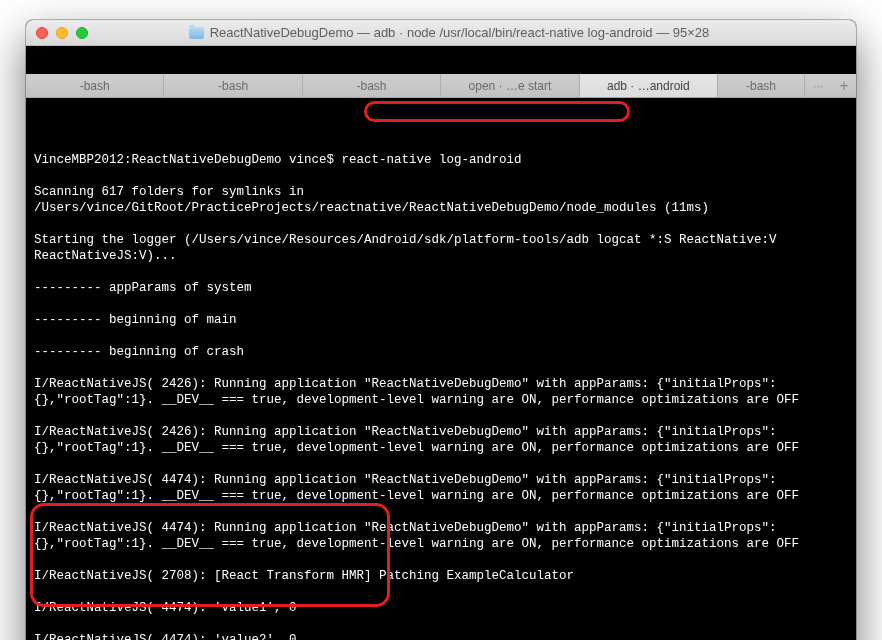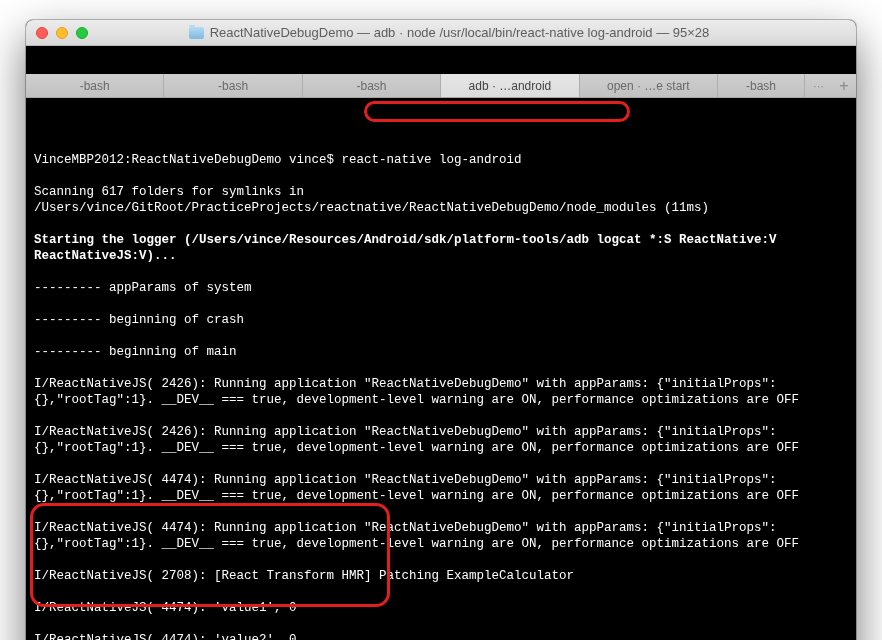--- a/index.html
+++ b/index.html
@@ -102,21 +102,21 @@
     font-family: Menlo, Consolas, "Courier New", monospace;
     font-size: 12.5px;
     line-height: 16px;
     color: #fff;
     white-space: pre-wrap;
     word-wrap: break-word;
     background: #000;
     min-height: 470px;
     position: relative;
   }
-  .bold { font-weight: 700; }
+  .bold { font-weight: 400; }
   .callout {
     position: absolute;
     border: 3px solid #e21f1f;
     border-radius: 14px;
     pointer-events: none;
   }
   .callout.cmd { top: 3px; left: 338px; width: 266px; height: 21px; }
   .callout.logs { top: 405px; left: 4px; width: 360px; height: 104px; }
 </style>
 </head>
@@ -139,42 +139,42 @@
   <div class="tabbar">
     <div class="tab">
         <span>-bash</span>
       </div>
     <div class="tab">
         <span>-bash</span>
       </div>
     <div class="tab">
         <span>-bash</span>
       </div>
+    <div class="tab">
+        <span>open · …e start</span>
+      </div>
     <div class="tab active">
         <span>adb · …android</span>
-      </div>
-    <div class="tab">
-        <span>open · …e start</span>
       </div>
     <div class="tab last">
         <span>-bash</span>
       </div>
     <div class="tab-more">···</div>
     <div class="tab-plus">+</div>
   </div>
 
   <div class="terminal">
     <div class="callout cmd"></div>
     <div class="callout logs"></div>
 <span style="display: block;"><span>VinceMBP2012:ReactNativeDebugDemo vince$ </span><span>react-native log-android</span></span>
 <span style="display: block;">Scanning 617 folders for symlinks in /Users/vince/GitRoot/PracticeProjects/reactnative/ReactNativeDebugDemo/node_modules (11ms)</span>
 <span class="bold" style="display: block;">Starting the logger (/Users/vince/Resources/Android/sdk/platform-tools/adb logcat *:S ReactNative:V ReactNativeJS:V)...</span>
 <span style="display: block;">--------- appParams of system</span>
+<span style="display: block;">--------- beginning of main</span>
 <span style="display: block;">--------- beginning of crash</span>
-<span style="display: block;">--------- beginning of main</span>
 <span style="display: block;">I/ReactNativeJS( 2426): Running application "ReactNativeDebugDemo" with appParams: {"initialProps":{},"rootTag":1}. __DEV__ === true, development-level warning are ON, performance optimizations are OFF</span>
 <span style="display: block;">I/ReactNativeJS( 2426): Running application "ReactNativeDebugDemo" with appParams: {"initialProps":{},"rootTag":1}. __DEV__ === true, development-level warning are ON, performance optimizations are OFF</span>
 <span style="display: block;">I/ReactNativeJS( 4474): Running application "ReactNativeDebugDemo" with appParams: {"initialProps":{},"rootTag":1}. __DEV__ === true, development-level warning are ON, performance optimizations are OFF</span>
 <span style="display: block;">I/ReactNativeJS( 4474): Running application "ReactNativeDebugDemo" with appParams: {"initialProps":{},"rootTag":1}. __DEV__ === true, development-level warning are ON, performance optimizations are OFF</span>
 <span style="display: block;">I/ReactNativeJS( 2708): [React Transform HMR] Patching ExampleCalculator</span>
 <span style="display: block;">I/ReactNativeJS( 4474): 'value1', 0</span>
 <span style="display: block;">I/ReactNativeJS( 4474): 'value2', 0</span>
 <span style="display: block;">I/ReactNativeJS( 4474): 'result', 0</span>
 
 

